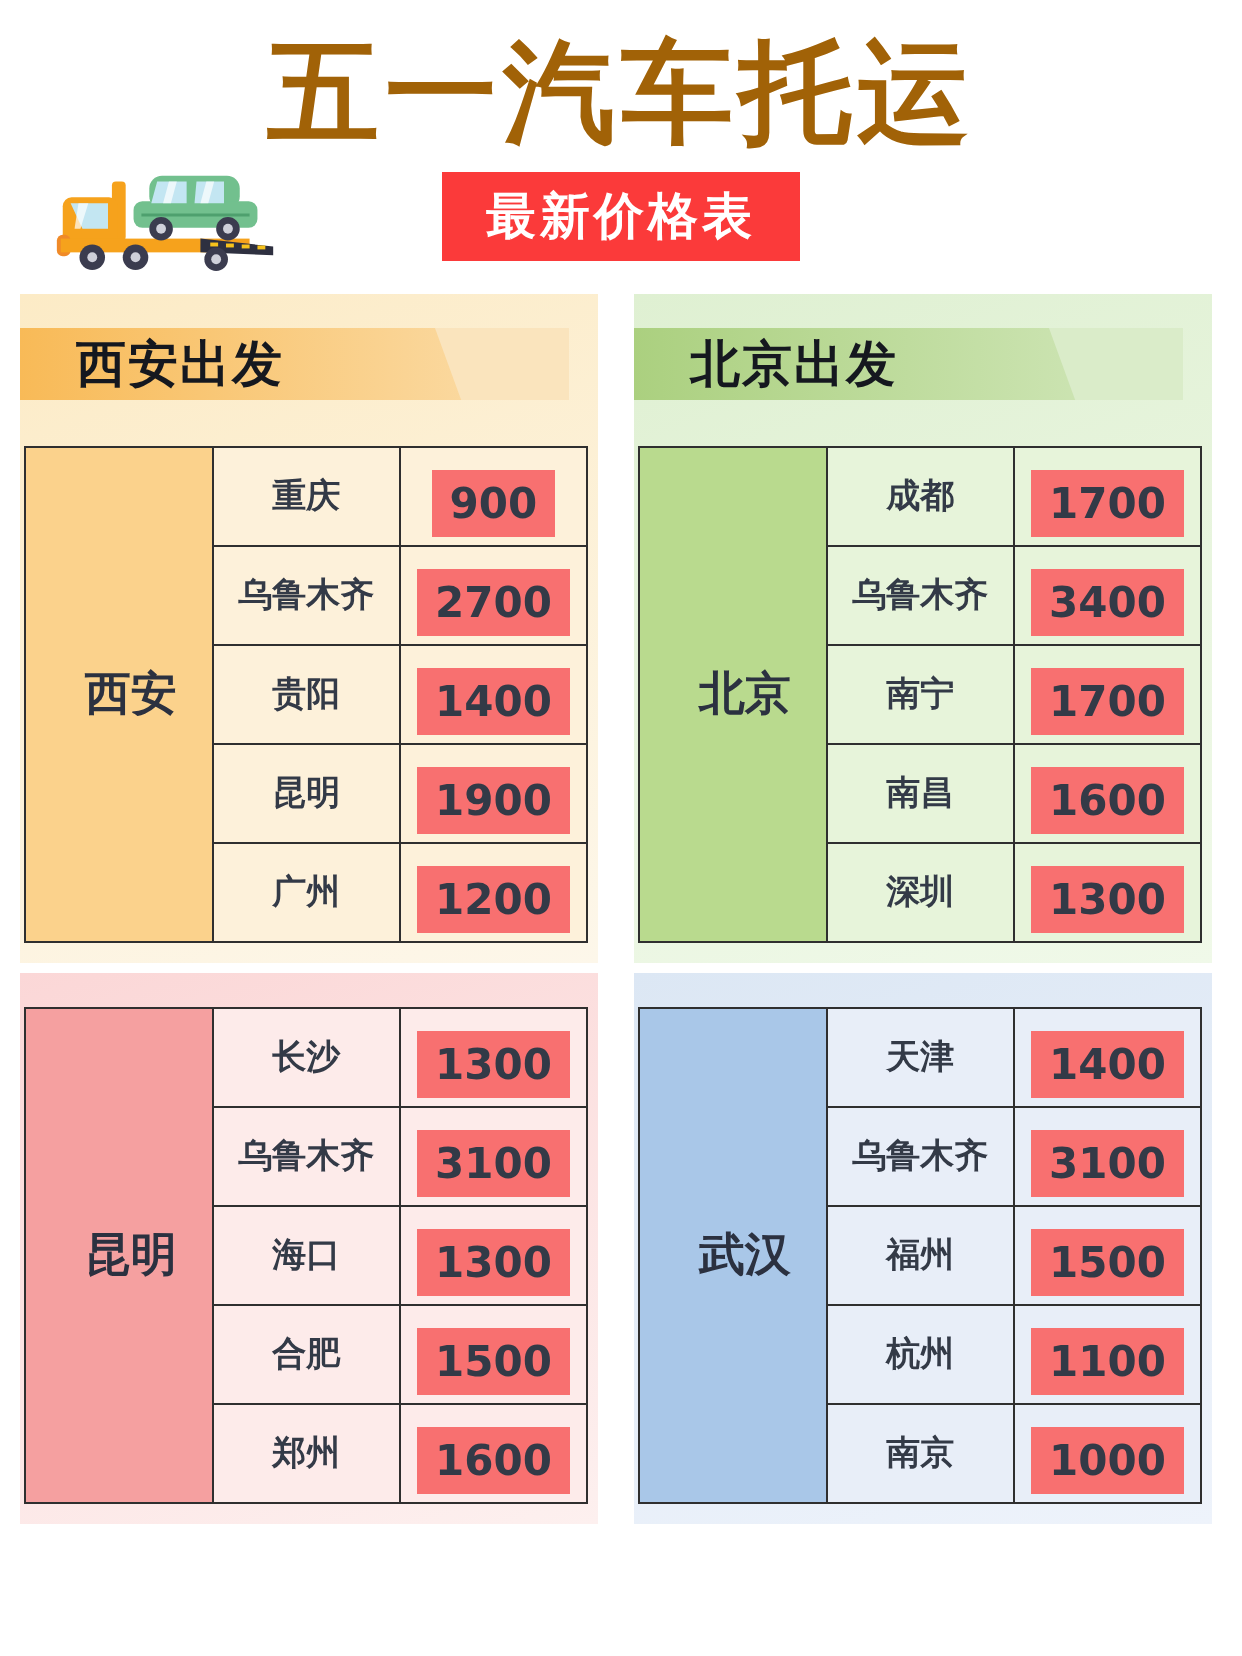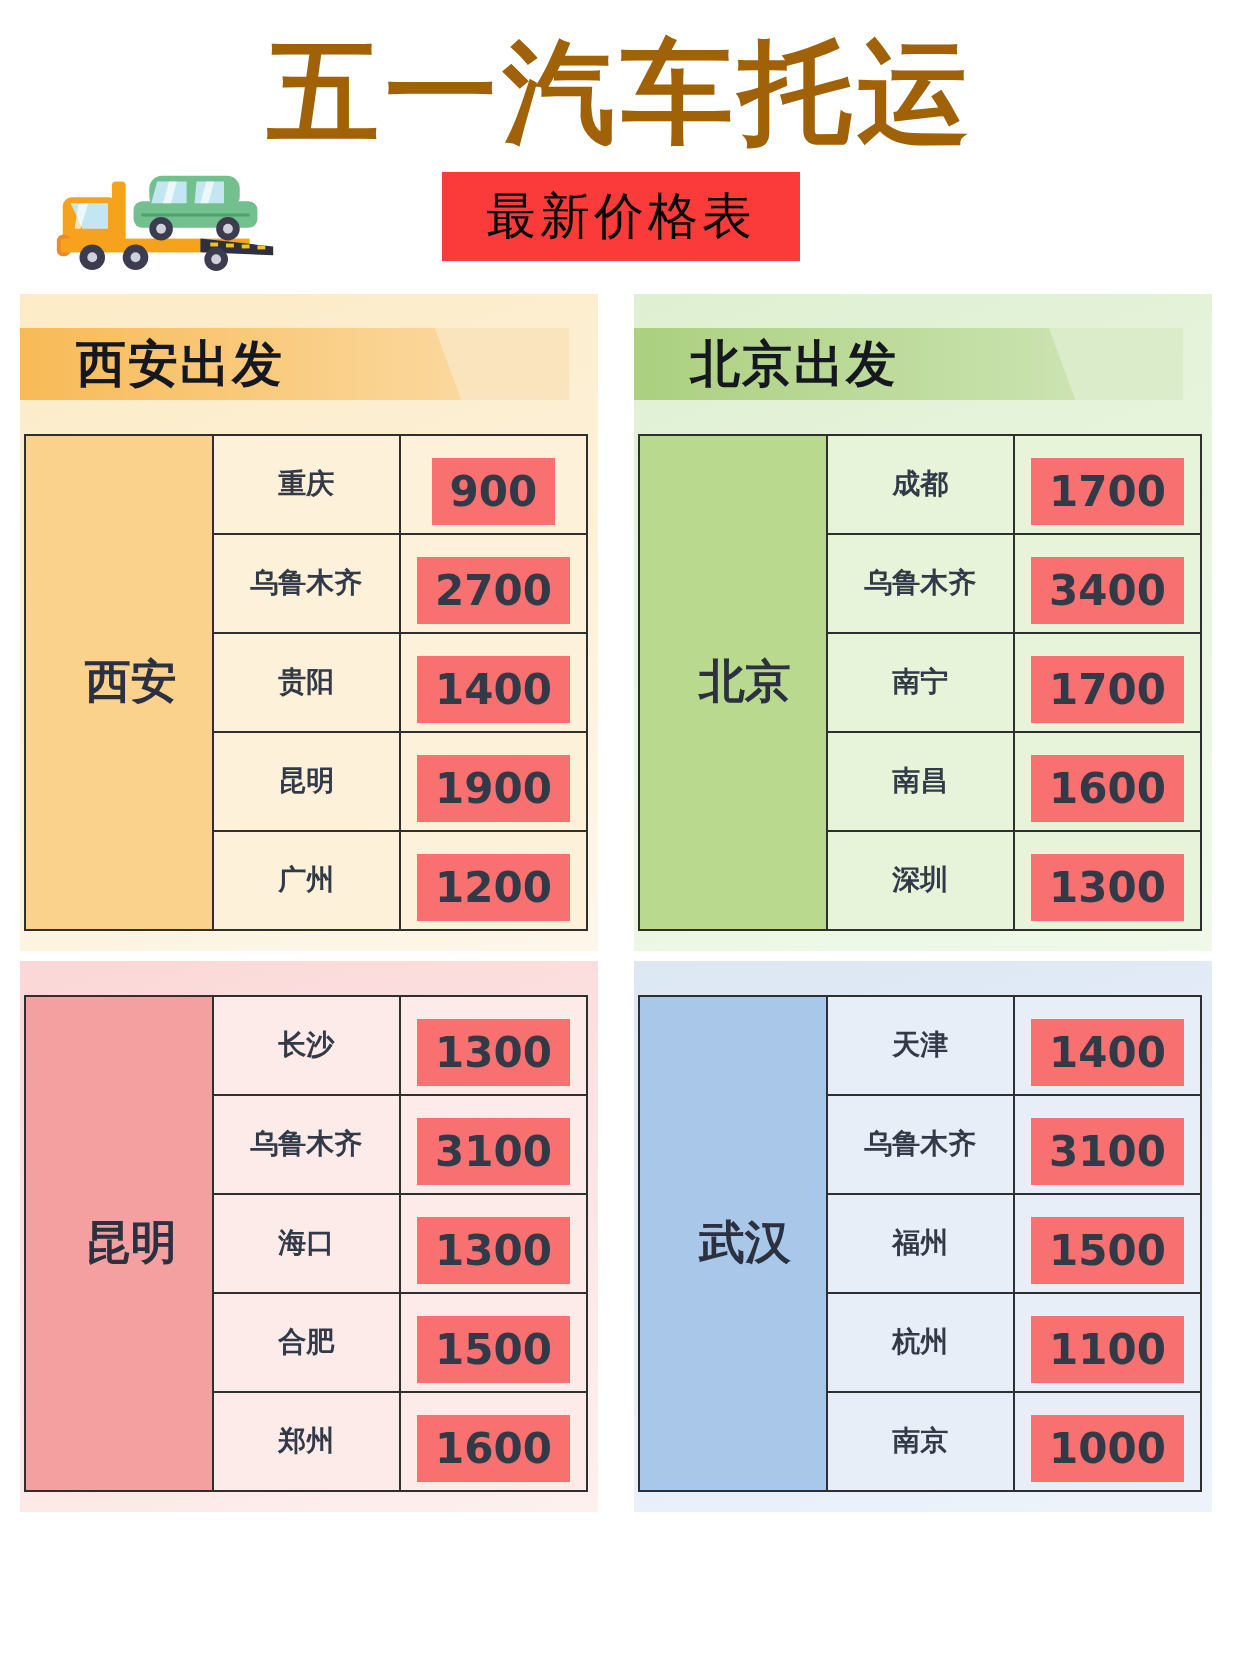--- a/index.html
+++ b/index.html
@@ -12,54 +12,54 @@
   }
   .page-title {
     margin:20px 0 0; text-align:center;
     font-size:112px; font-weight:900; letter-spacing:6px;
     color:#a16207; line-height:1.3; white-space:nowrap;
   }
   .sub-row { position:relative; height:120px; }
   .truck { position:absolute; left:52px; top:-10px; width:228px; height:118px; }
   .red-badge {
     position:absolute; left:50%; top:6px; transform:translateX(-50%);
-    background:#fb3a3a; color:#000000;
-    font-size:50px; font-weight:400; letter-spacing:4px;
+    background:#fb3a3a; color:#ffffff;
+    font-size:50px; font-weight:700; letter-spacing:4px;
     padding:11px 44px; white-space:nowrap;
   }
   .grid {
     display:grid; grid-template-columns:1fr 1fr;
     column-gap:36px; row-gap:10px;
     padding:8px 30px 10px 20px;
   }
   .panel { padding:34px 0 20px; background:linear-gradient(160deg, var(--p1), var(--p2)); }
   .band {
     position:relative; width:95%; height:72px; overflow:hidden;
     background:linear-gradient(to right, var(--b1), var(--b2));
-    margin-bottom:34px;
+    margin-bottom:46px;
   }
   .band::after {
     content:""; position:absolute; top:0; right:-48px; width:30%; height:130%;
     background:var(--b3); transform:skewX(20deg);
   }
   .band-label {
     position:relative; z-index:1; display:block;
     padding-left:56px; line-height:72px;
     font-size:50px; font-weight:800; color:#15181f; letter-spacing:2px;
   }
   .price-table {
     width:calc(100% - 14px); margin-left:4px;
     border-collapse:collapse; table-layout:fixed;
   }
   .price-table td {
     border:2px solid #2f2f2f; text-align:center; vertical-align:middle;
     height:99px; padding:0;
   }
   td.origin { background:var(--col); font-size:46px; font-weight:800; width:33.4%; color:#2b3140;padding-left:24px; }
-  td.city   { background:var(--cell); font-size:28px; font-weight:700; width:33.3%; color:#333a47; }
+  td.city   { background:var(--cell); font-size:34px; font-weight:700; width:33.3%; color:#333a47; }
   td.price  { background:var(--cell); width:33.3%; }
   .tag {
     display:inline-block; background:#f87070; color:#333a47;
     font-size:42px; font-weight:800; padding:9px 18px; min-width:72px;margin-top:15px;
   }
   .theme-orange { --b1:#f8ba57; --b2:#fbdfae; --b3:#fae4bd; --p1:#fcebc6; --p2:#fdf7ea; --col:#fbd28c; --cell:#fdf1da; }
   .theme-green  { --b1:#abd07f; --b2:#d3e8bd; --b3:#daecc9; --p1:#dff0d2; --p2:#f0f9e9; --col:#b9da8e; --cell:#e7f4da; }
   .theme-pink   { --b1:#f49a9a; --b2:#f7c3c3; --b3:#f8cece; --p1:#fbd7d7; --p2:#fdf0ef; --col:#f5a0a0; --cell:#fdebea; }
   .theme-blue   { --b1:#a9c6e7; --b2:#c9daf0; --b3:#d0dff2; --p1:#dce7f4; --p2:#eef3fb; --col:#a9c7e8; --cell:#e8eef8; }
 </style>

